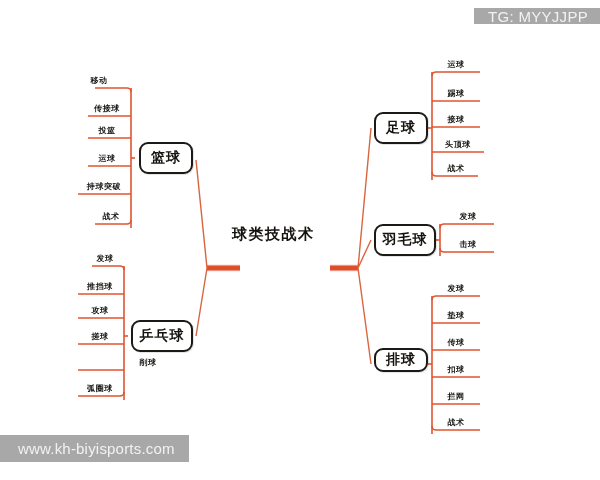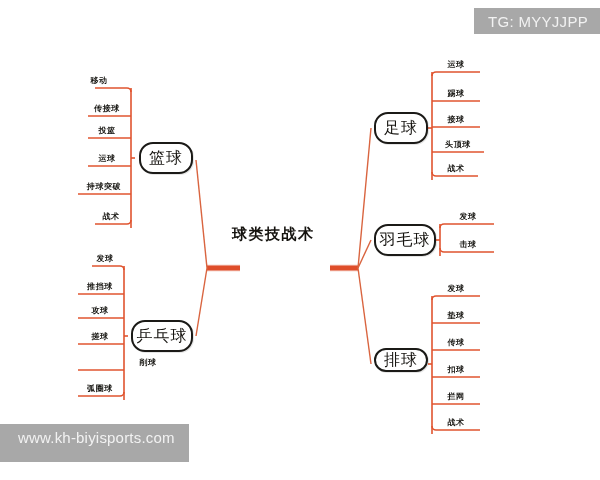--- a/index.html
+++ b/index.html
@@ -34,26 +34,26 @@
     letter-spacing: 1.5px;
     white-space: nowrap;
   }
 
   
   .node {
     position: absolute;
     box-sizing: border-box;
     background: #ffffff;
     border: 2px solid #1b1a17;
-    border-radius: 14px;
+    border-radius: 9px;
     display: flex;
     align-items: center;
     justify-content: center;
-    font-size: 16px;
-    font-weight: 400;
+    font-size: 14px;
+    font-weight: 700;
     color: #15130f;
     letter-spacing: 1px;
     white-space: nowrap;
     box-shadow: 1px 1px 0 rgba(0,0,0,0.10);
   }
 
   
   .leaf {
     position: absolute;
     font-size: 8px;
@@ -70,30 +70,30 @@
     background: #a8a8a8;
     color: #f2f2f2;
     font-weight: 400;
     display: flex;
     align-items: center;
     white-space: nowrap;
   }
   .wm-tag {
     right: 0;
     top: 8px;
-    height: 26px;
+    height: 16px;
     padding: 0 12px 0 14px;
     font-size: 15px;
     letter-spacing: 0.3px;
   }
   .wm-site {
     left: 0;
     bottom: 18px;
     height: 27px;
-    padding: 0 14px 11px 18px;
+    padding: 0 14px 0 18px;
     font-size: 15px;
     letter-spacing: 0.2px;
   }
 </style>
 </head>
 <body>
 
 <div id="canvas">
 
   <svg id="wires" viewBox="0 0 600 480" xmlns="http://www.w3.org/2000/svg">

